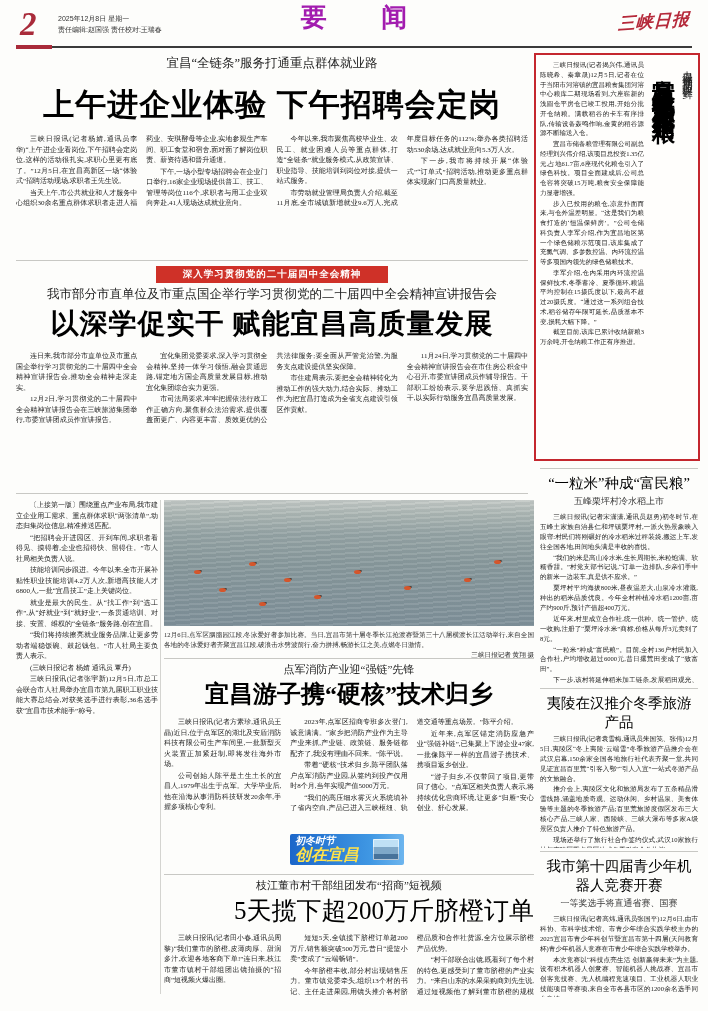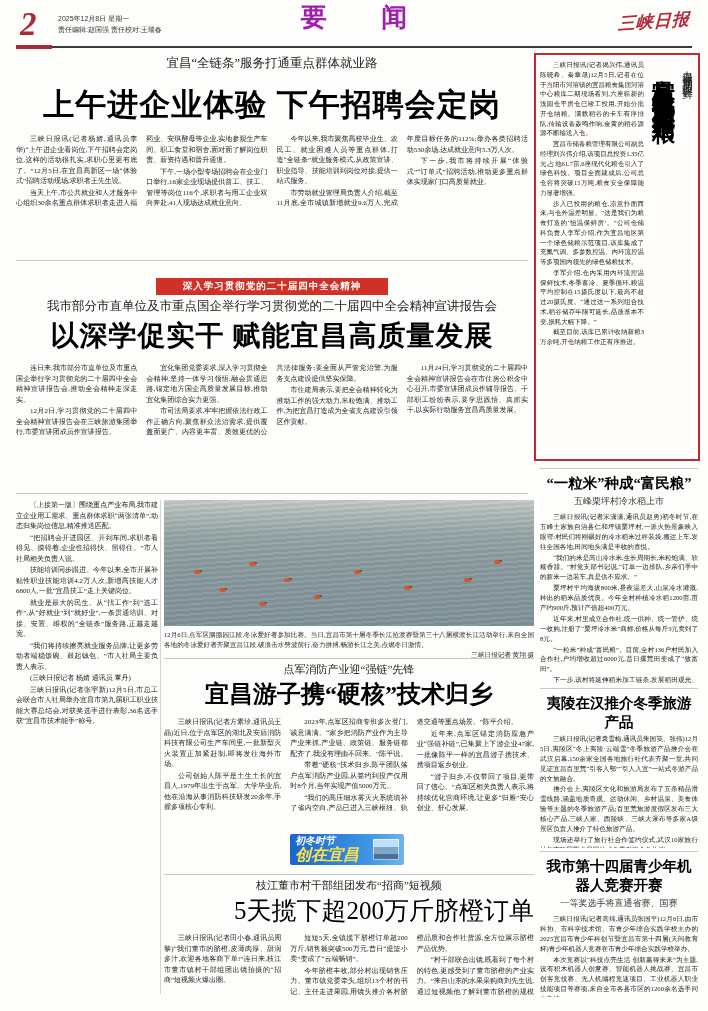--- a/index.html
+++ b/index.html
@@ -12,33 +12,33 @@
   .masthead{position:absolute;right:18px;top:10px;font-size:17px;font-weight:bold;font-style:italic;color:#b5293a;transform:rotate(-4deg) skewX(-6deg);letter-spacing:1px;}
   .hdr-rule{position:absolute;left:16px;right:16px;top:46px;height:2px;background:#3b3b3b;}
   .hdr-rule-red{position:absolute;left:16px;top:45px;width:36px;height:4px;background:#a92b3a;}
   
   .kicker{text-align:center;font-size:12.5px;color:#222;margin:2px 0 1px;}
   .kicker-sm{text-align:center;font-size:11px;color:#222;margin:0 0 1px;}
   .headline-xl{font-family:"Liberation Sans",sans-serif;text-align:center;font-size:31px;font-weight:900;letter-spacing:1px;margin:12px 0 8px;color:#000;}
   .headline-lg{text-align:center;font-size:28px;font-weight:bold;letter-spacing:1px;margin:2px 0 8px;color:#000;}
   .headline-md{text-align:center;font-size:24px;font-weight:bold;margin:1px 0 7px;color:#000;}
   .headline-md-light{text-align:right;font-size:25px;font-weight:normal;margin:1px 0 6px;color:#000;}
-  .headline-sm{text-align:center;font-size:14.5px;font-weight:bold;margin:0 0 2px;color:#000;}
+  .headline-sm{text-align:center;font-size:14.5px;font-weight:normal;margin:0 0 2px;color:#000;}
   .subtitle-sm{text-align:center;font-size:9px;color:#3a3a3a;margin:0 0 4px;}
   .para{font-size:7px;line-height:1.5;text-align:justify;text-indent:2em;margin:0 0 1px;color:#1b1b1b;}
   .cols4{column-count:4;column-gap:9px;overflow:hidden;}
   .cols3{column-count:3;column-gap:9px;overflow:hidden;}
   .single{overflow:hidden;}
   .hr{position:absolute;height:1px;background:#c8c8c4;}
   .vr{position:absolute;width:1px;background:#d4d4d0;}
   
   .a-jobs{position:absolute;left:16px;top:53px;width:512px;}
   .a-jobs .body{height:120px;}
   .a-study{position:absolute;left:16px;top:266px;width:512px;}
-  .badge{display:block;margin:12px auto 3px;width:fit-content;background:#cf3128;color:#fff;font-size:9.5px;font-weight:bold;padding:2px 27px;letter-spacing:1px;font-family:"Liberation Sans",sans-serif;}
+  .badge{display:block;margin:0 auto 3px;width:fit-content;background:#cf3128;color:#fff;font-size:9.5px;font-weight:bold;padding:2px 27px;letter-spacing:1px;font-family:"Liberation Sans",sans-serif;}
   .a-study .body{height:128px;}
   .a-grain{position:absolute;left:534px;top:53px;width:166px;height:408px;border:2.5px solid #c4272e;background:#fffefc;box-sizing:border-box;display:flex;padding:5px 4px;}
   .a-grain .gbody{flex:1;overflow:hidden;padding-right:3px;}
   .a-grain .gbody .para{font-size:6.5px;line-height:1.5;}
   .v-headline{writing-mode:vertical-rl;font-size:23px;font-weight:bold;letter-spacing:3px;color:#000;margin:0 1px;}
   .v-kicker{writing-mode:vertical-rl;font-size:10.5px;color:#222;letter-spacing:2px;padding-top:2px;}
   .a-leftcol{position:absolute;left:16px;top:500px;width:142px;height:494px;overflow:hidden;}
   .photo{position:absolute;left:164px;top:500px;width:370px;height:126px;background:
      linear-gradient(180deg,#c6cbc8 0px,#aeb8b5 14px,#97a5a6 34px,#8a9a9d 64px,#80919a 126px);overflow:hidden;}
   .photo .waves{position:absolute;inset:0;background:
@@ -109,32 +109,32 @@
   <div class="a-study">
     <span class="badge">深入学习贯彻党的二十届四中全会精神</span>
     <p class="kicker">我市部分市直单位及市重点国企举行学习贯彻党的二十届四中全会精神宣讲报告会</p>
     <h1 class="headline-lg">以深学促实干 赋能宜昌高质量发展</h1>
     <div class="body cols4">
 
     <p class="para">连日来,我市部分市直单位及市重点国企举行学习贯彻党的二十届四中全会精神宣讲报告会,推动全会精神走深走实。</p>
         <p class="para">12月2日,学习贯彻党的二十届四中全会精神宣讲报告会在三峡旅游集团举行,市委宣讲团成员作宣讲报告。</p>
         <p class="para">宜化集团党委要求,深入学习贯彻全会精神,坚持一体学习领悟,融会贯通思路,锚定地方国企高质量发展目标,推动宜化集团综合实力更强。</p>
         <p class="para">市司法局要求,牢牢把握依法行政工作正确方向,聚焦群众法治需求,提供覆盖面更广、内容更丰富、质效更优的公共法律服务;要全面从严管党治警,为服务支点建设提供坚实保障。</p>
-        <p class="para">市住建局表示,要把全会精神转化为推动工作的强大动力,米粒饱满、推动工作,为把宜昌打造成为全省支点建设引领区作贡献。</p>
+        <p class="para">市住建局表示,要把全会精神转化为推动工作的强大动力,结合实际、推动工作,为把宜昌打造成为全省支点建设引领区作贡献。</p>
         <p class="para">11月24日,学习贯彻党的二十届四中全会精神宣讲报告会在市住房公积金中心召开,市委宣讲团成员作辅导报告。干部职工纷纷表示,要学思践悟、真抓实干,以实际行动服务宜昌高质量发展。</p>
       </div>
   </div>
   <div class="hr" style="left:16px;top:493px;width:512px;"></div>
 
   <div class="a-leftcol single">
 
   <p class="para">〔上接第一版〕围绕重点产业布局,我市建立企业用工需求、重点群体求职“两张清单”,动态归集岗位信息,精准推送匹配。</p>
       <p class="para">“把招聘会开进园区、开到车间,求职者看得见、摸得着,企业也招得快、留得住。”市人社局相关负责人说。</p>
       <p class="para">技能培训同步跟进。今年以来,全市开展补贴性职业技能培训4.2万人次,新增高技能人才6800人,一批“宜昌技工”走上关键岗位。</p>
-      <p class="para">就业是最大的民生。从“找工作”到“选工作”,从“好就业”到“就好业”,一条贯通培训、对接、安置、维权的“全链条”服务路,正越走越宽。</p>
+      <p class="para">就业是最大的民生。从“找工作”到“选工作”,从“好就业”到“就好业”,一条贯通培训、对接、安置、维权的“全链条”服务路,创在宜昌。</p>
       <p class="para">“我们将持续擦亮就业服务品牌,让更多劳动者端稳饭碗、鼓起钱包。”市人社局主要负责人表示。</p>
       <p class="para">(三峡日报记者 杨婧 通讯员 覃丹)</p>
       <p class="para">三峡日报讯(记者张宇新)12月5日,市总工会联合市人社局举办宜昌市第九届职工职业技能大赛总结会,对获奖选手进行表彰,36名选手获“宜昌市技术能手”称号。</p>
     </div>
   <div class="vr" style="left:160px;top:500px;height:494px;"></div>
 
   <div class="photo">
     <div class="waves"></div>
     <span class="swimmer" style="left:30px;top:70px;"></span>
     <span class="swimmer" style="left:55px;top:88px;"></span>

